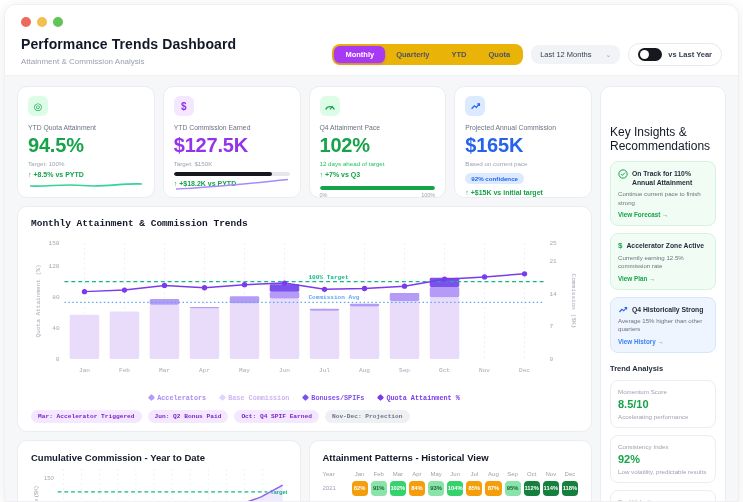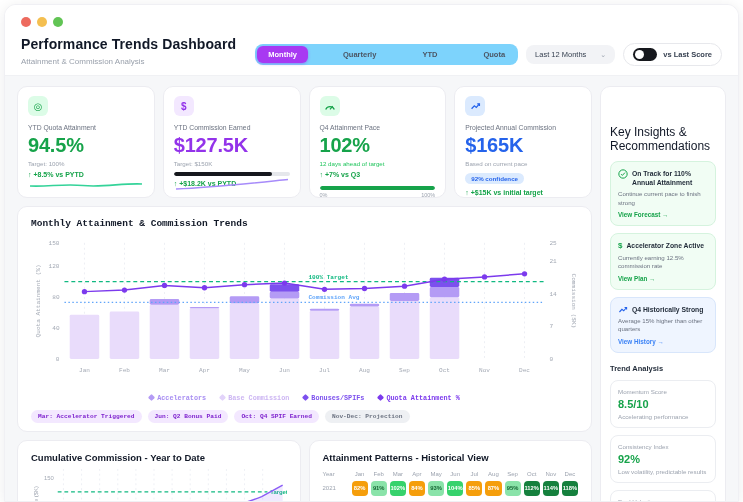--- a/index.html
+++ b/index.html
@@ -9,21 +9,21 @@
     box-shadow:0 2px 14px rgba(20,20,40,.08);overflow:hidden;border:1px solid #f0f0f4;}
   
   .titlebar{background:#fff;padding:12px 16px 9px;border-bottom:1px solid #f0f1f4;}
   .dots{display:flex;gap:6px;margin-bottom:9px;}
   .dot{width:10px;height:10px;border-radius:50%;}
   .dot.r{background:#ed6a5e}.dot.y{background:#f4bf50}.dot.g{background:#61c454}
   .header-row{display:flex;justify-content:space-between;align-items:flex-end;}
   .page-title{font-size:14px;font-weight:bold;color:#111827;letter-spacing:.1px;}
   .page-sub{font-size:8px;color:#9aa1ac;margin-top:5px;}
   .controls{display:flex;gap:8px;align-items:center;margin-top:2px;}
-  .seg{display:flex;background:#7dd3fc;border-radius:8px;padding:2px;gap:24px;}
+  .seg{display:flex;background:#eab308;border-radius:8px;padding:2px;}
   .seg button{border:none;background:transparent;font-family:inherit;font-size:7.5px;font-weight:bold;
     color:#4b5563;padding:4px 11px;border-radius:6px;cursor:pointer;}
   .seg button.active{background:#a839f2;color:#fff;box-shadow:0 1px 3px rgba(150,50,230,.45);}
   .dropdown{display:flex;align-items:center;gap:14px;background:#f2f3f6;border-radius:8px;
     padding:5px 9px;font-size:7.5px;color:#374151;cursor:pointer;}
   .dropdown .chev{color:#9ca3af;font-size:7px;}
   .togglewrap{display:flex;align-items:center;gap:6px;border:1px solid #e7e8ec;border-radius:14px;
     padding:4px 9px;background:#fff;font-size:7.5px;font-weight:bold;color:#374151;cursor:pointer;}
   .switch{width:24px;height:13px;border-radius:8px;background:#16181d;position:relative;}
   .switch .knob{position:absolute;left:2px;top:2px;width:9px;height:9px;border-radius:50%;background:#fff;}
@@ -120,21 +120,21 @@
           <button>Quota</button>
         </div>
         <div class="dropdown">
           <span>Last 12 Months</span>
           <span class="chev">⌄</span>
         </div>
         <div class="togglewrap">
           <span class="switch">
               <span class="knob"></span>
             </span>
-          <span>vs Last Score</span>
+          <span>vs Last Year</span>
         </div>
       </div>
     </div>
   </div>
 
   <div class="content">
     <div>
 
       <div class="kpi-row">
 

